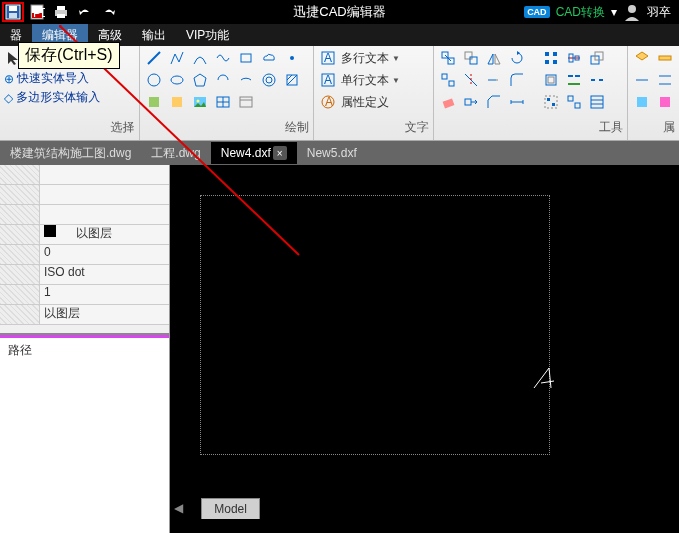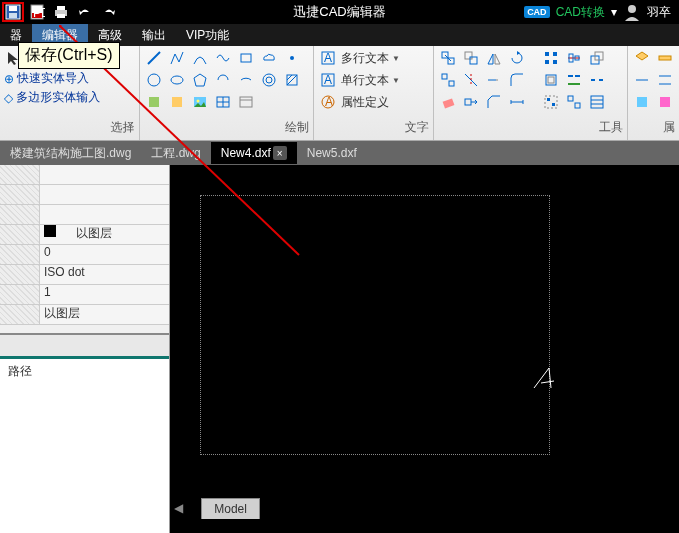--- a/index.html
+++ b/index.html
@@ -28,21 +28,21 @@
 .ftab.active{background:#000;color:#fff;display:flex;align-items:center;gap:2px}
 .ftab.active .x{background:#555;width:14px;height:14px;display:flex;align-items:center;justify-content:center;font-size:10px;border-radius:2px}
 .main{display:flex;height:calc(533px - 24px - 22px - 95px - 24px)}
 .leftpanel{width:170px;background:#e8e8e8;display:flex;flex-direction:column;border-right:1px solid #999}
 .lp-top{height:170px;background:#f0f0f0;border-bottom:2px solid #888;overflow:hidden}
 .lp-grid{background:repeating-linear-gradient(45deg,#ddd 0,#ddd 1px,#eee 1px,#eee 4px)}
 .lp-tr{display:flex;border-bottom:1px solid #ccc;height:20px;align-items:center}
 .lp-c1{width:40px;border-right:1px solid #ccc;height:100%}
 .lp-c2{flex:1;padding-left:4px;color:#333;background:#f5f5f5;height:100%;display:flex;align-items:flex-start;gap:20px}
 .sw{width:12px;height:12px;background:#000;display:inline-block}
-.lp-bot{flex:1;background:#fff;border-top:3px solid #0f766e;margin-top:21px}
+.lp-bot{flex:1;background:#fff;border-top:3px solid #d946ef;margin-top:0}
 .lp-bot-h{padding:4px 8px;color:#333}
 .canvas{flex:1;background:#000;position:relative}
 .dotted-rect{position:absolute;left:30px;top:30px;width:350px;height:260px;border:1px dotted #888}
 .cursor-mark{position:absolute;right:120px;bottom:140px;color:#fff}
 .arrow-line{position:absolute;left:59px;top:25px;width:260px;height:260px;pointer-events:none;z-index:50}
 .bottombar{position:absolute;left:170px;bottom:14px;height:22px;display:flex;align-items:center}
 .model-tab{background:#d0d0d0;color:#333;padding:3px 12px;border:1px solid #888;border-bottom:none;cursor:pointer;margin-left:14px}
 svg{display:block}
 </style>
 </head>

